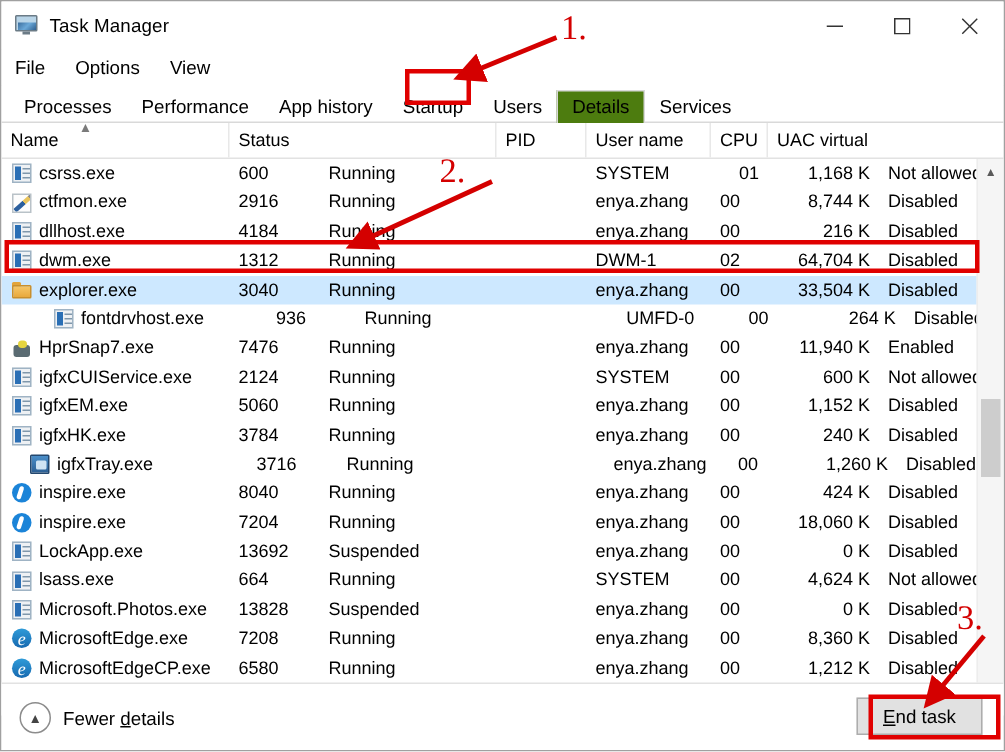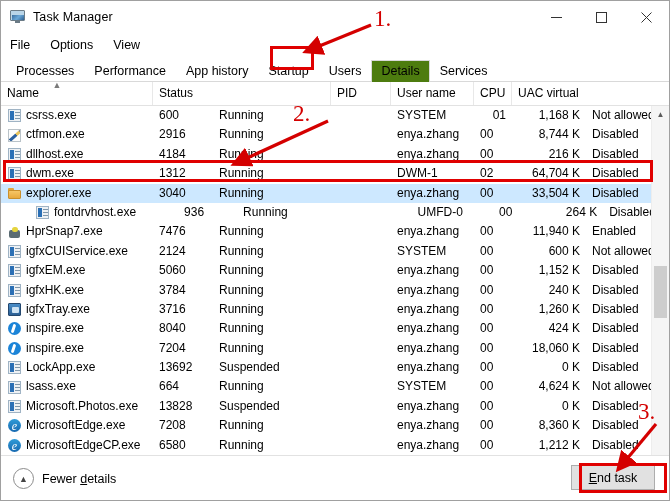--- a/index.html
+++ b/index.html
@@ -297,21 +297,21 @@
             <span>igfxHK.exe</span>
           </div>
           <div class="cell" style="width: 60px;">3784</div>
           <div class="cell" style="width: 178px;">Running</div>
           <div class="cell" style="width: 83px;">enya.zhang</div>
           <div class="cell" style="width: 38px;">00</div>
           <div class="cell right" style="width: 74px;">240 K</div>
           <div class="cell" style="width: 67px;">Disabled</div>
         </div>
         <div class="row">
-          <div class="cell name" style="width: 152px;">
+          <div class="cell name" style="width: 152px; margin-left: 12px;">
             <span class="picon ic-tray"></span>
             <span>igfxTray.exe</span>
           </div>
           <div class="cell" style="width: 60px;">3716</div>
           <div class="cell" style="width: 178px;">Running</div>
           <div class="cell" style="width: 83px;">enya.zhang</div>
           <div class="cell" style="width: 38px;">00</div>
           <div class="cell right" style="width: 74px;">1,260 K</div>
           <div class="cell" style="width: 67px;">Disabled</div>
         </div>

